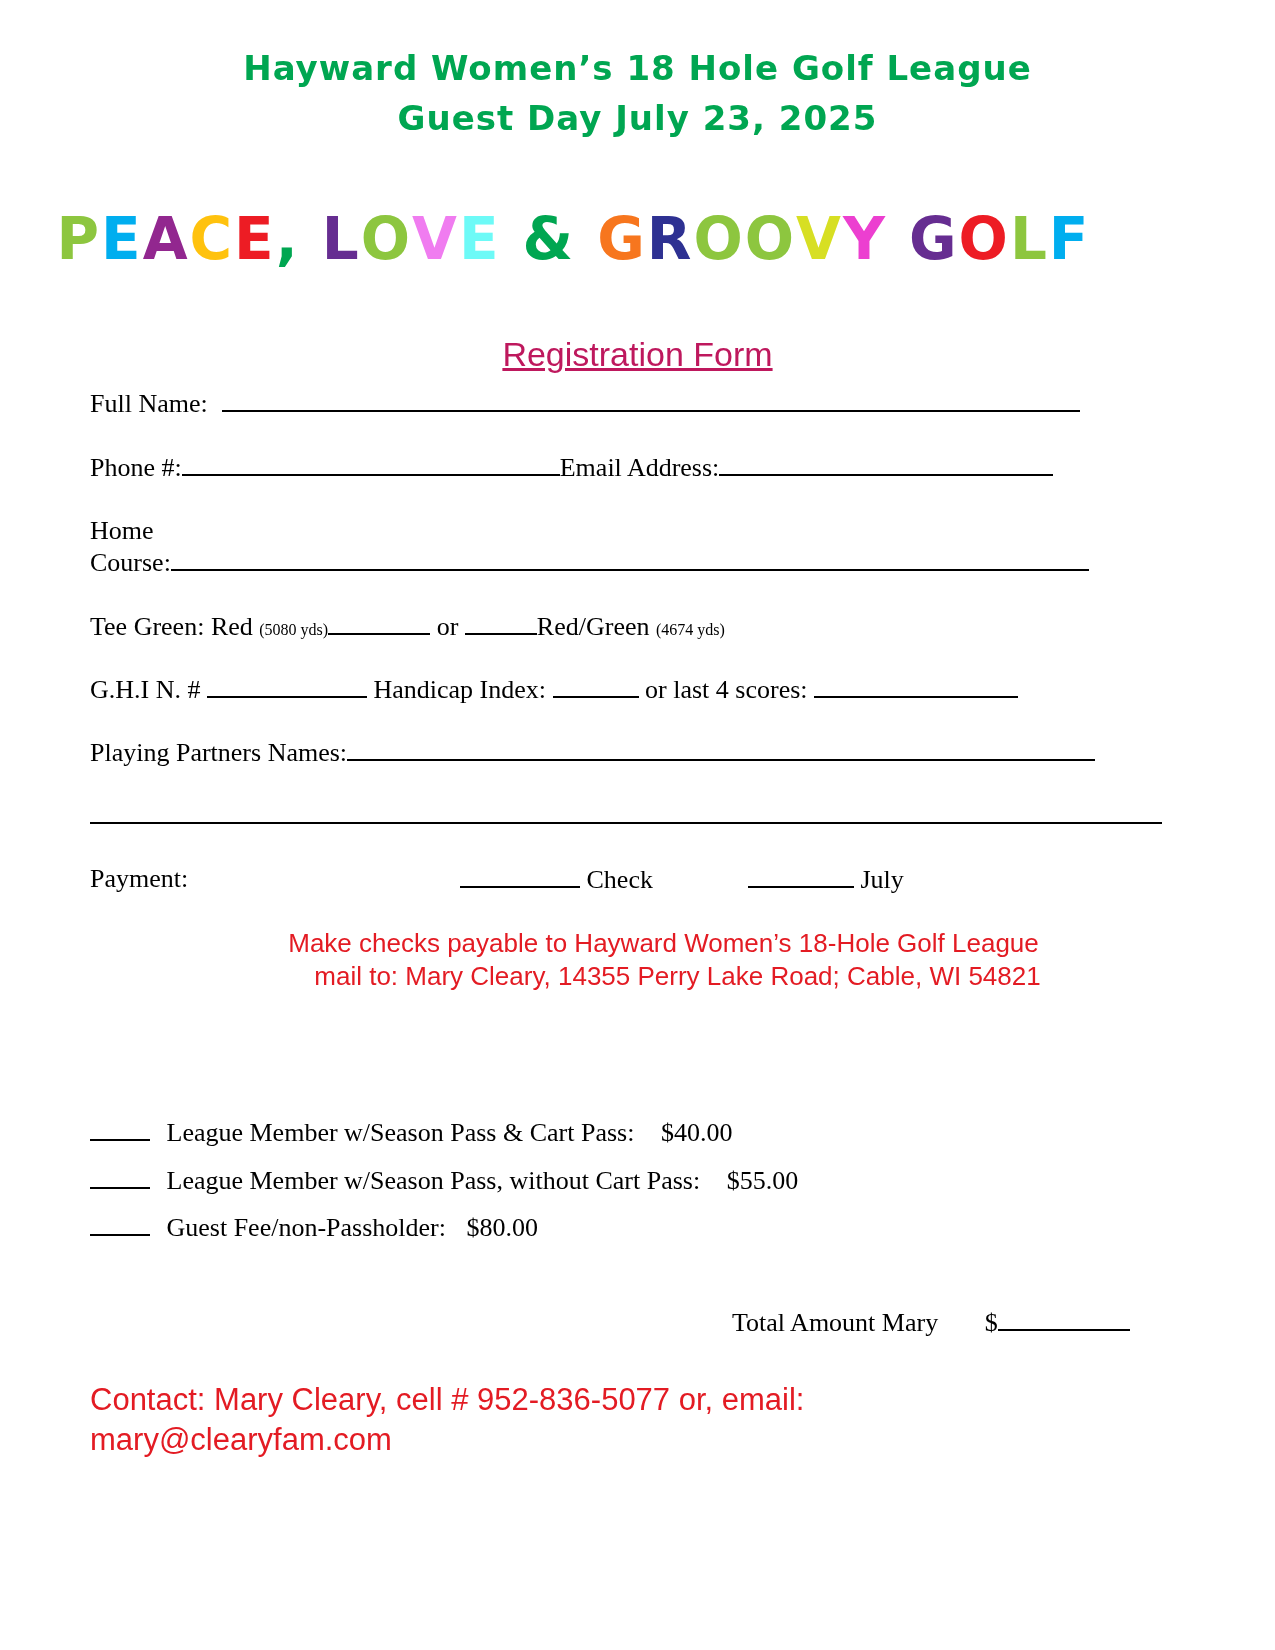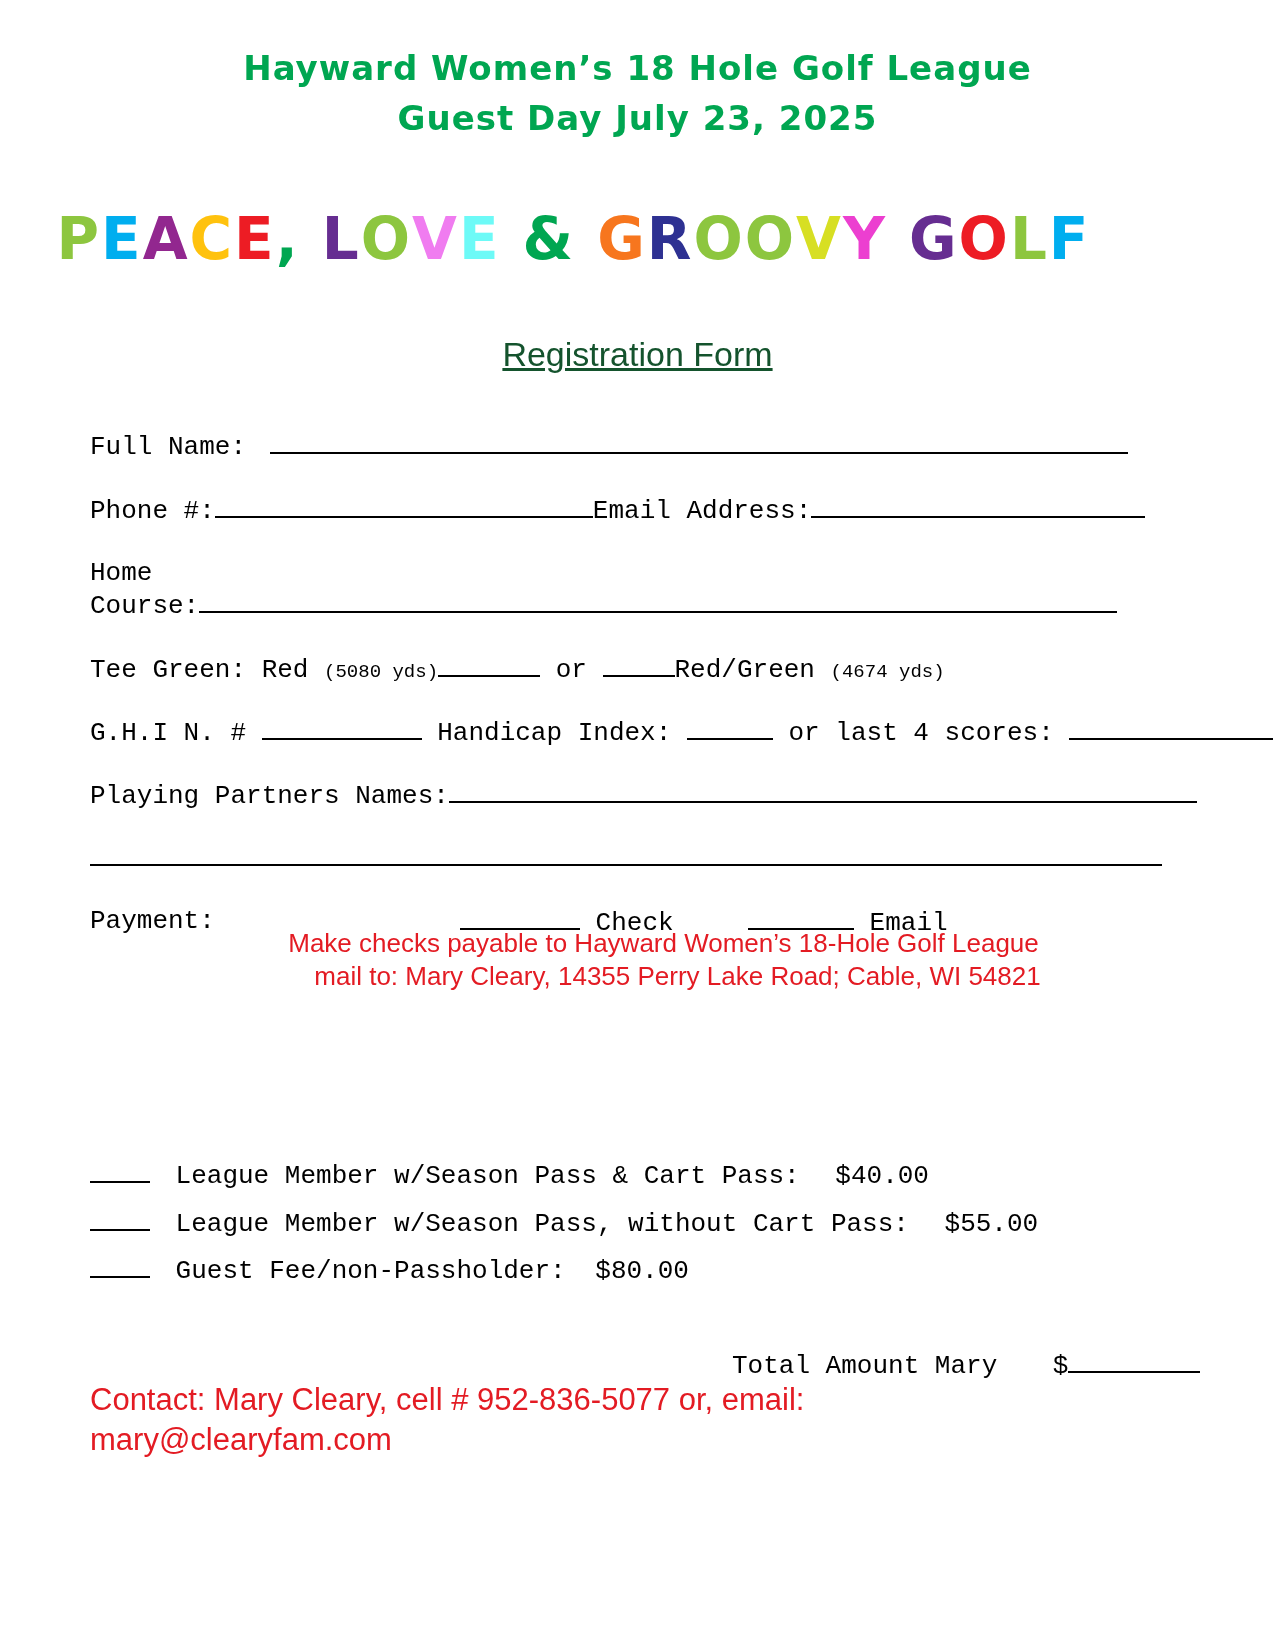--- a/index.html
+++ b/index.html
@@ -5,23 +5,23 @@
   html, body { margin: 0; padding: 0; background: #ffffff; }
   body { width: 1275px; height: 1650px; position: relative; overflow: hidden;
          font-family: "DejaVu Sans", sans-serif; color: #000; }
   .abs { position: absolute; white-space: nowrap; }
   .header { left: 0; width: 1275px; text-align: center; color: #00a651;
             font-family: "DejaVu Sans", sans-serif; font-weight: bold; font-size: 34px; letter-spacing: 1px; }
   .banner { left: 0; width: 1147px; text-align: center; font-family: "DejaVu Sans", sans-serif;
             font-weight: bold; font-size: 58px; top: 205px; letter-spacing: 2px; }
   .banner span { display: inline-block; }
   .regform { left: 0; width: 1275px; text-align: center; top: 335px; font-size: 34px;
-             color: #14532d; text-decoration: underline; font-family: "Liberation Sans", sans-serif; }
-  .row { left: 90px; font-size: 26px; font-family: Liberation Mono, monospace; margin-top: 42px; }
-  .small { font-size: 19px; }
+             color: #be185d; text-decoration: underline; font-family: "Liberation Sans", sans-serif; }
+  .row { left: 90px; font-size: 26px; font-family: Liberation Serif, serif; }
+  .small { font-size: 16px; }
   .blank { display: inline-block; border-bottom: 2px solid #000; height: 22px; vertical-align: baseline; }
   .notice { left: 0; width: 1275px; text-align: center; font-size: 26px; color: #e31b23;
             font-family: "Liberation Sans", sans-serif; line-height: 33px; white-space: normal; }
   .contact { left: 90px; font-size: 31px; color: #e31b23; font-family: "Liberation Sans", sans-serif; line-height: 40px; white-space: normal; }
 </style>
 </head>
 <body>
 
 <div class="abs header" style="top:48px;">Hayward Women’s 18 Hole Golf League</div>
 <div class="abs header" style="top:98px;">Guest Day July 23, 2025</div>
@@ -68,21 +68,21 @@
   <span class="blank" style="width:1072px;"></span>
 </div>
 
 <div class="abs row" style="top:864px;">Payment:</div>
 <div class="abs row" style="left:460px;top:864px;">
   <span class="blank" style="width:120px;"></span>
   <span>Check</span>
 </div>
 <div class="abs row" style="left:748px;top:864px;">
   <span class="blank" style="width:106px;"></span>
-  <span>Email</span>
+  <span>July</span>
 </div>
 
 <div class="abs notice" style="top:977px;padding-left:26px;">
   <div style="position:relative;top:-50px;">Make checks payable to Hayward Women’s 18-Hole Golf League</div>
   <div style="position:relative;top:-50px;margin-left:28px;">mail to: Mary Cleary, 14355 Perry Lake Road; Cable, WI 54821</div>
 </div>
 
 <div class="abs row" style="top:1117px;">
   <span class="blank" style="width:60px;"></span>
   <span style="margin-left:10px;">League Member w/Season Pass &amp; Cart Pass:</span>

